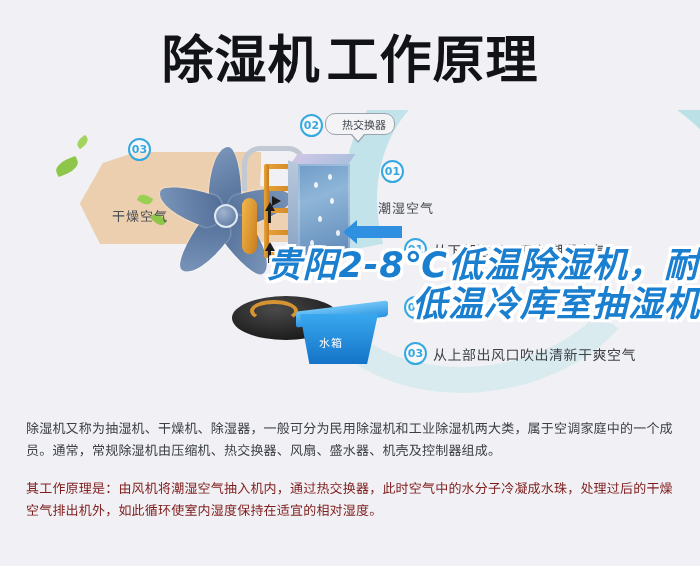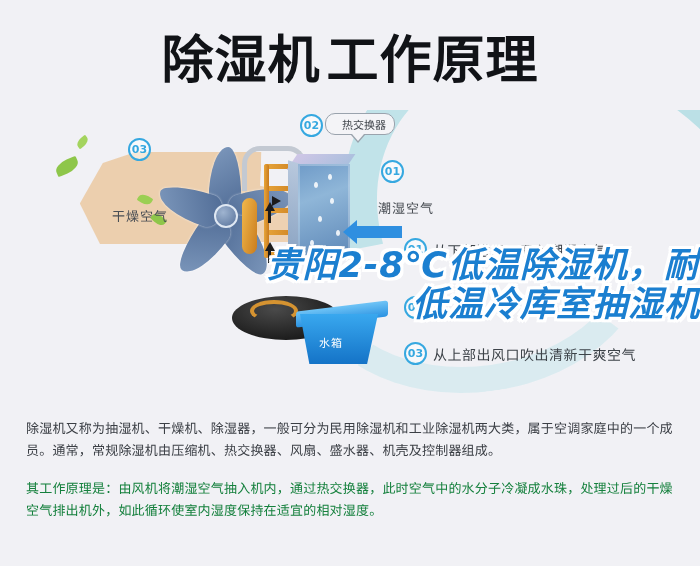--- a/index.html
+++ b/index.html
@@ -390,21 +390,21 @@
   .copy {
     position: absolute;
     left: 26px;
     top: 418px;
     width: 648px;
   }
   .copy p {
     margin: 0 0 6px 0;
     font-size: 13px;
     line-height: 22px;
-    color: #15803d;
+    color: #7f1d1d;
     letter-spacing: .2px;
   }
   .copy p.second { margin-top: 16px; }
   .copy .lead { color: #3b3f45; }
 </style>
 </head>
 <body>
 
 <div class="page">
 

